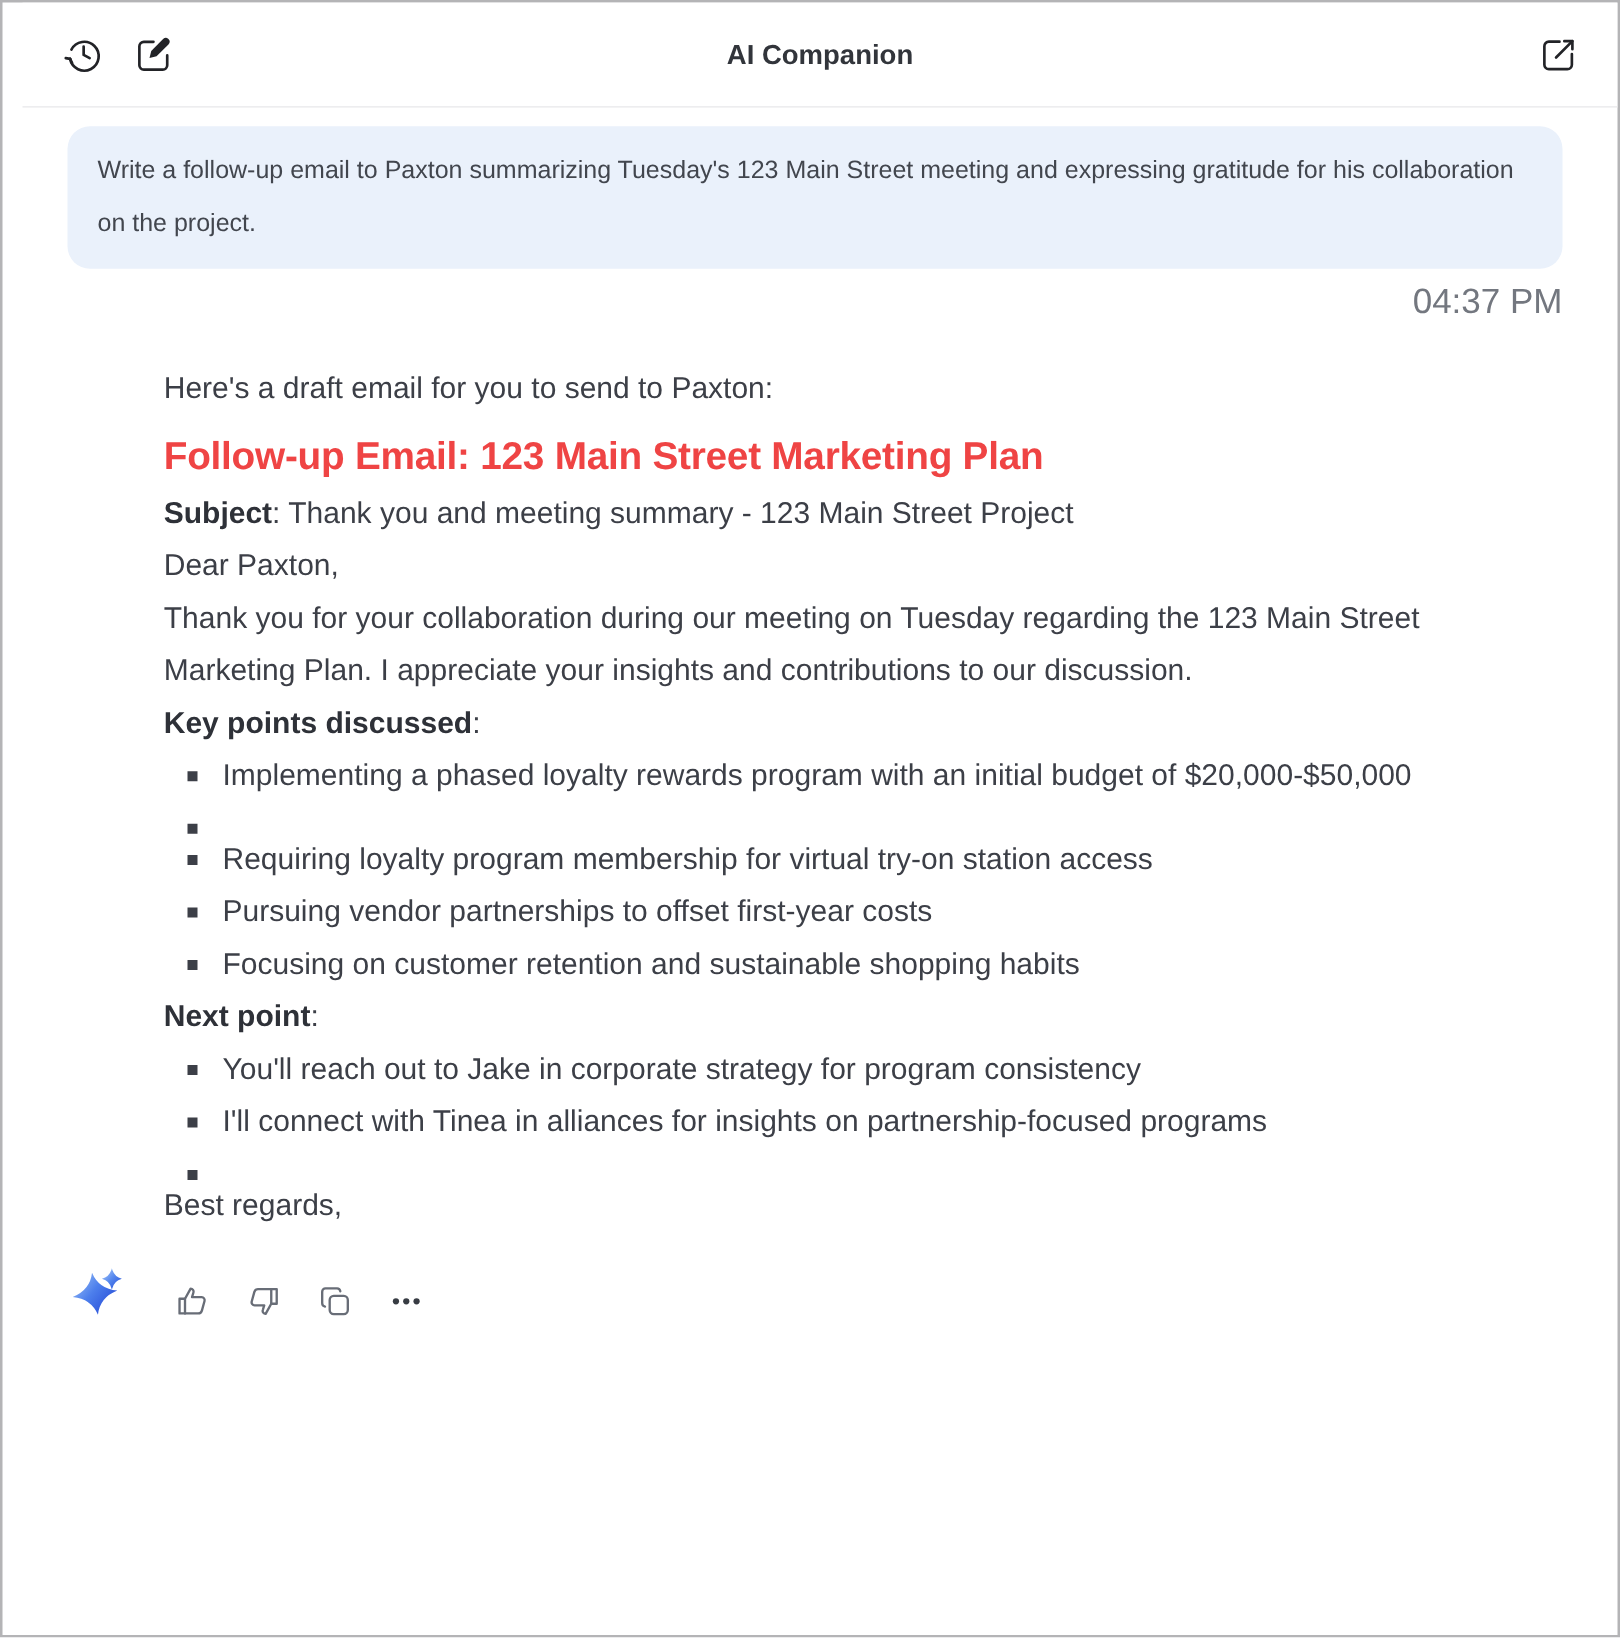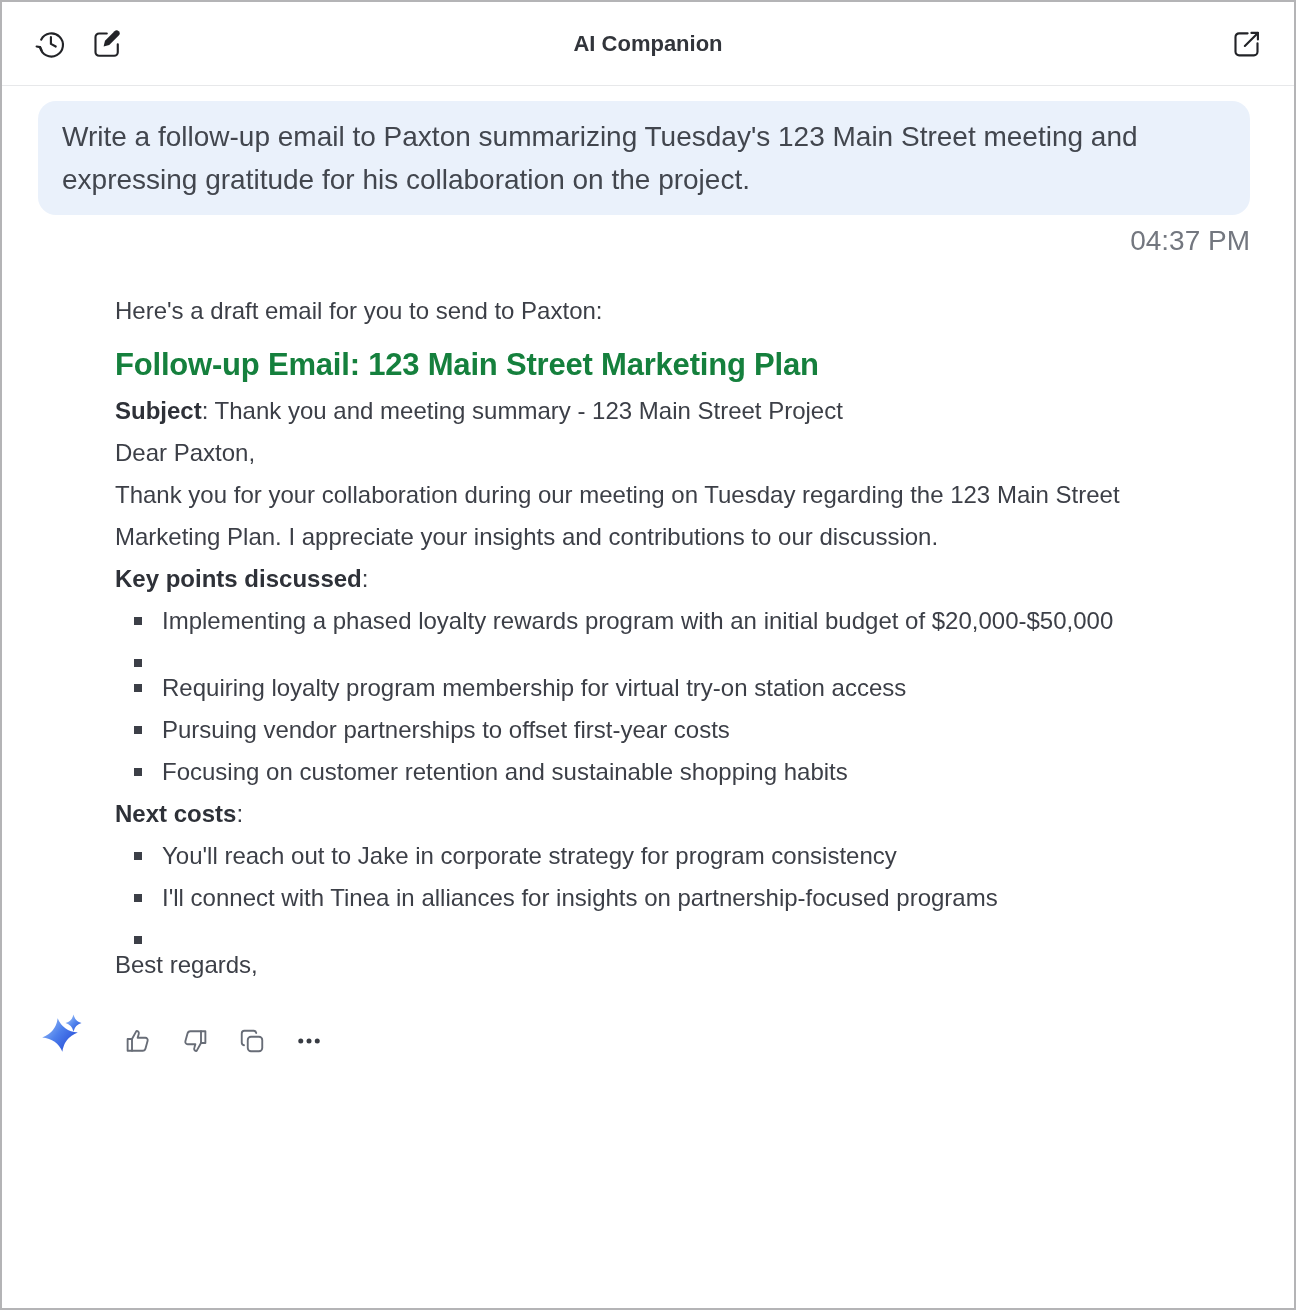--- a/index.html
+++ b/index.html
@@ -9,20 +9,21 @@
     width: 1296px;
   }
   .frame {
     width: 1296px;
     height: 1310px;
     border: 2px solid #b4b4b6;
     background: #ffffff;
     overflow: hidden;
     display: flex;
     flex-direction: column;
+    padding-left: 16px;
   }
   
   header {
     flex: 0 0 auto;
     height: 84px;
     border-bottom: 1px solid #e7e8ea;
     display: flex;
     align-items: center;
     padding: 0 28px;
     position: relative;
@@ -49,21 +50,21 @@
   main { flex: 1 1 auto; padding-top: 15px; overflow: hidden; }
 
   .user-bubble {
     margin: 0 44px 0 36px;
     background: #EAF1FB;
     border-radius: 18px;
     padding: 14px 24px;
   }
   .user-bubble p {
     margin: 0;
-    font-size: 28px;
+    font-size: 20px;
     line-height: 43px;
     color: #42464e;
   }
   .timestamp {
     text-align: right;
     margin: 14px 44px 0 0;
     font-size: 28px;
     line-height: 24px;
     color: #73777f;
   }
@@ -76,21 +77,21 @@
     width: 1104px;
     font-size: 24px;
     line-height: 42px;
     color: #3c3f47;
   }
   .ai-content p { margin: 0; }
   .email-title {
     font-size: 31px;
     line-height: 50px;
     margin: 8px 0 0 0;
-    color: #15803d;
+    color: #ef4444;
     font-weight: 700;
     letter-spacing: -0.2px;
   }
   .bold-label { font-weight: 700; color: #2e3138; }
 
   ul.sq-list { list-style: none; margin: 0; padding: 0; }
   ul.sq-list li { display: flex; align-items: flex-start; }
   .bullet {
     width: 8px; height: 8px;
     background: #3c3f47;
@@ -211,21 +212,21 @@
           <li>
               <span class="bullet"></span>
               <span class="li-text">Pursuing vendor partnerships to offset first-year costs</span>
             </li>
           <li>
               <span class="bullet"></span>
               <span class="li-text">Focusing on customer retention and sustainable shopping habits</span>
             </li>
         </ul>
 
-        <p><span class="bold-label">Next costs</span><span>:</span></p>
+        <p><span class="bold-label">Next point</span><span>:</span></p>
 
         <ul class="sq-list">
           <li>
               <span class="bullet"></span>
               <span class="li-text">You'll reach out to Jake in corporate strategy for program consistency</span>
             </li>
           <li>
               <span class="bullet"></span>
               <span class="li-text">I'll connect with Tinea in alliances for insights on partnership-focused programs</span>
             </li>

